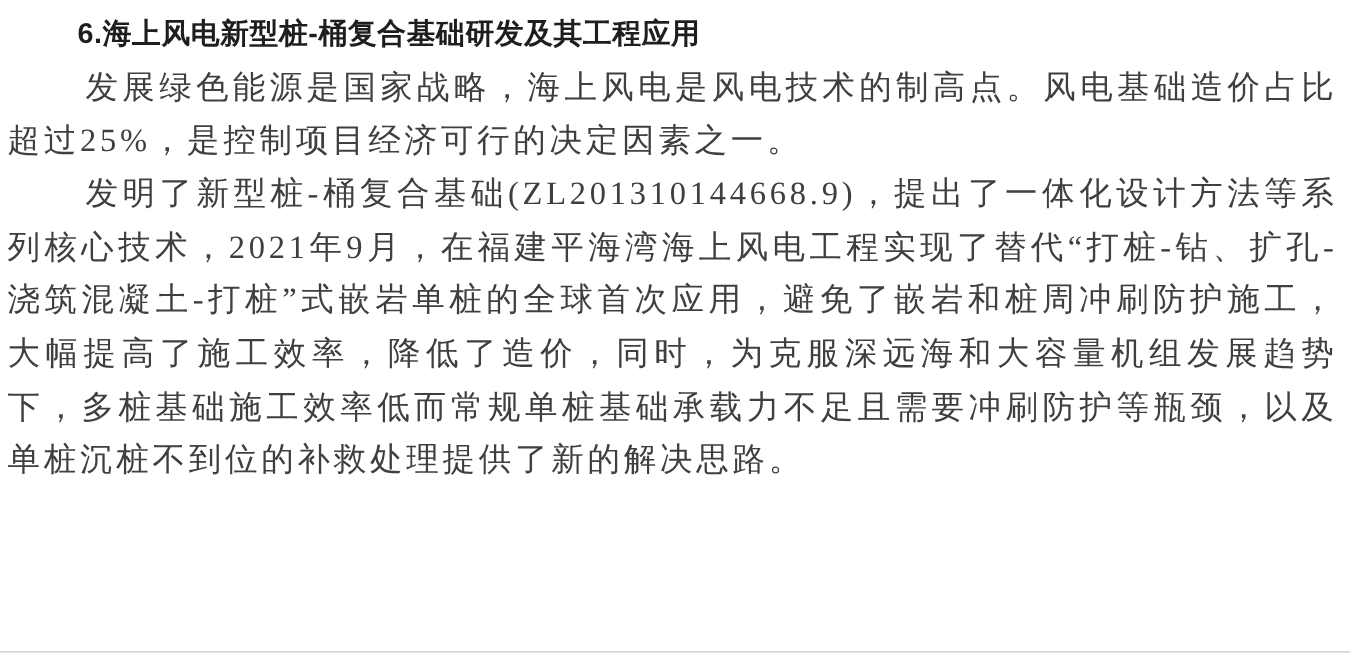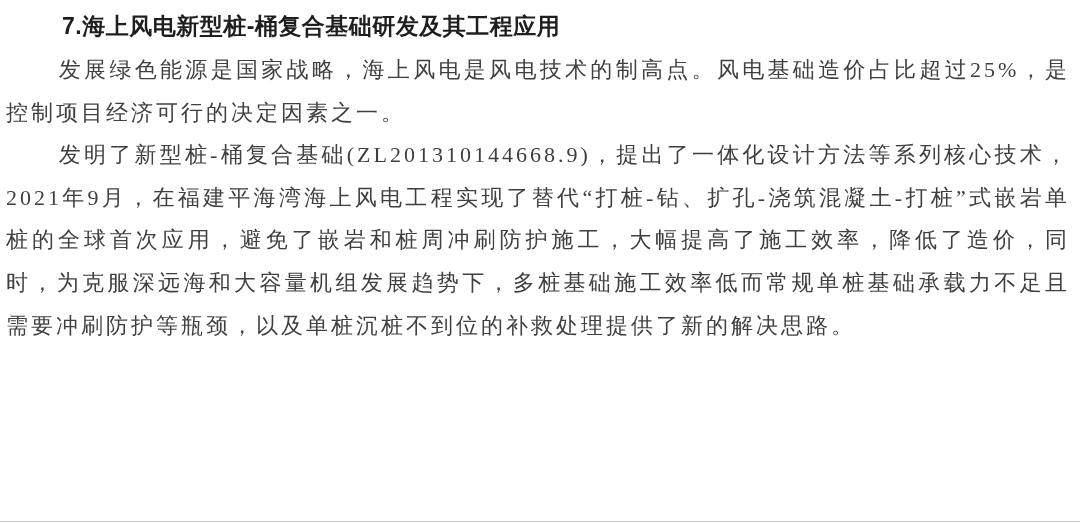--- a/index.html
+++ b/index.html
@@ -24,42 +24,42 @@
     line-height: 30px;
     color: #1e1e1e;
     letter-spacing: 0.5px;
   }
   .doc-body {
     padding: 6px 10px 0 6px;
   }
   .para {
     margin: 0;
     font-family: "Liberation Serif", "DejaVu Serif", serif;
-    font-size: 22px;
+    font-size: 26px;
     line-height: 42.6px;
     color: #3f3f3f;
     letter-spacing: 3px;
     text-align: justify;
     text-indent: 2.4em;
     word-break: break-all;
   }
   .bottom-divider {
     position: absolute;
     left: 0;
     bottom: 1px;
     width: 100%;
     height: 1px;
     background: #c8c8c8;
   }
 </style>
 </head>
 <body>
 
 <div class="page">
-  <h1 class="doc-title">7.海上风电新型桩-桶复合基础研发及其工程应用</h1>
+  <h1 class="doc-title">6.海上风电新型桩-桶复合基础研发及其工程应用</h1>
 
   <div class="doc-body">
     <p class="para">发展绿色能源是国家战略，海上风电是风电技术的制高点。风电基础造价占比超过25%，是控制项目经济可行的决定因素之一。</p>
     <p class="para">发明了新型桩-桶复合基础(ZL201310144668.9)，提出了一体化设计方法等系列核心技术，2021年9月，在福建平海湾海上风电工程实现了替代“打桩-钻、扩孔-浇筑混凝土-打桩”式嵌岩单桩的全球首次应用，避免了嵌岩和桩周冲刷防护施工，大幅提高了施工效率，降低了造价，同时，为克服深远海和大容量机组发展趋势下，多桩基础施工效率低而常规单桩基础承载力不足且需要冲刷防护等瓶颈，以及单桩沉桩不到位的补救处理提供了新的解决思路。</p>
   </div>
 
   <div class="bottom-divider"></div>
 </div>
 
 </body></html>

